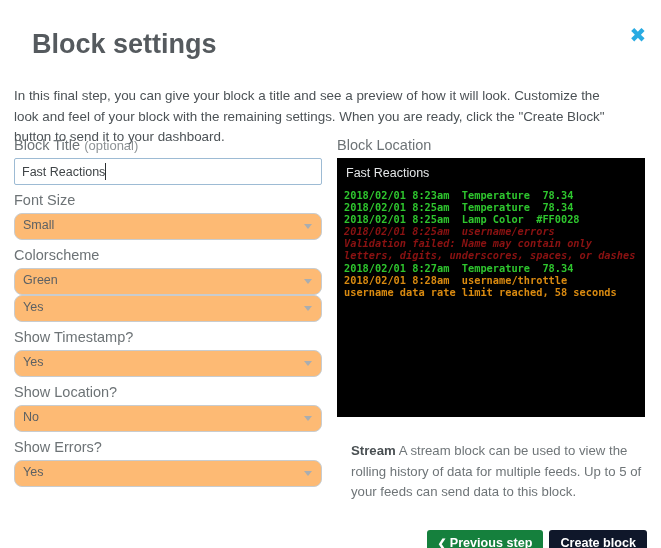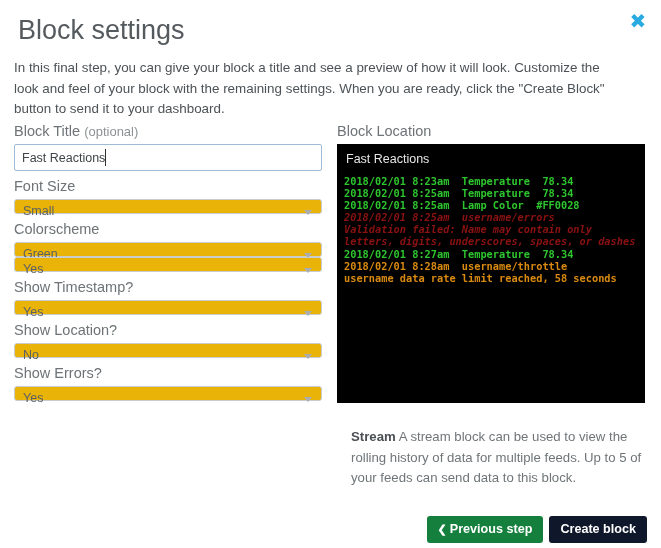--- a/index.html
+++ b/index.html
@@ -23,24 +23,24 @@
     color: #29abe2;
     font-size: 20px;
     font-weight: bold;
     line-height: 22px;
     text-align: center;
     cursor: pointer;
     user-select: none;
     font-family: "DejaVu Sans", sans-serif;
   }
   h1.title {
-    margin: 4px;
+    margin: 18px;
     padding: 11px 0 0 14px;
     font-size: 27px;
-    font-weight: 400;
+    font-weight: 700;
     color: #555a5e;
     letter-spacing: 0px;
   }
   p.intro {
     margin: 0;
     padding: 8px 38px 0 14px;
     font-size: 13.4px;
     line-height: 20.5px;
     color: #4c5256;
   }
@@ -90,24 +90,24 @@
   .caret {
     position: absolute;
     top: 5px;
     height: 17px;
     width: 1px;
     background: #2b2f31;
   }
   .select-box {
     position: relative;
     width: 308px;
-    height: 15px;
+    height: 27px;
     border: 1px solid #c8cccf;
-    border-radius: 3px;
-    background: #eab308;
+    border-radius: 8px;
+    background: #fdba74;
     cursor: pointer;
   }
   .select-box .sel-value {
     position: absolute;
     left: 8px; top: 4px;
     font-size: 12.5px;
     color: #5c6164;
   }
   .select-box .caret-icon {
     position: absolute;

